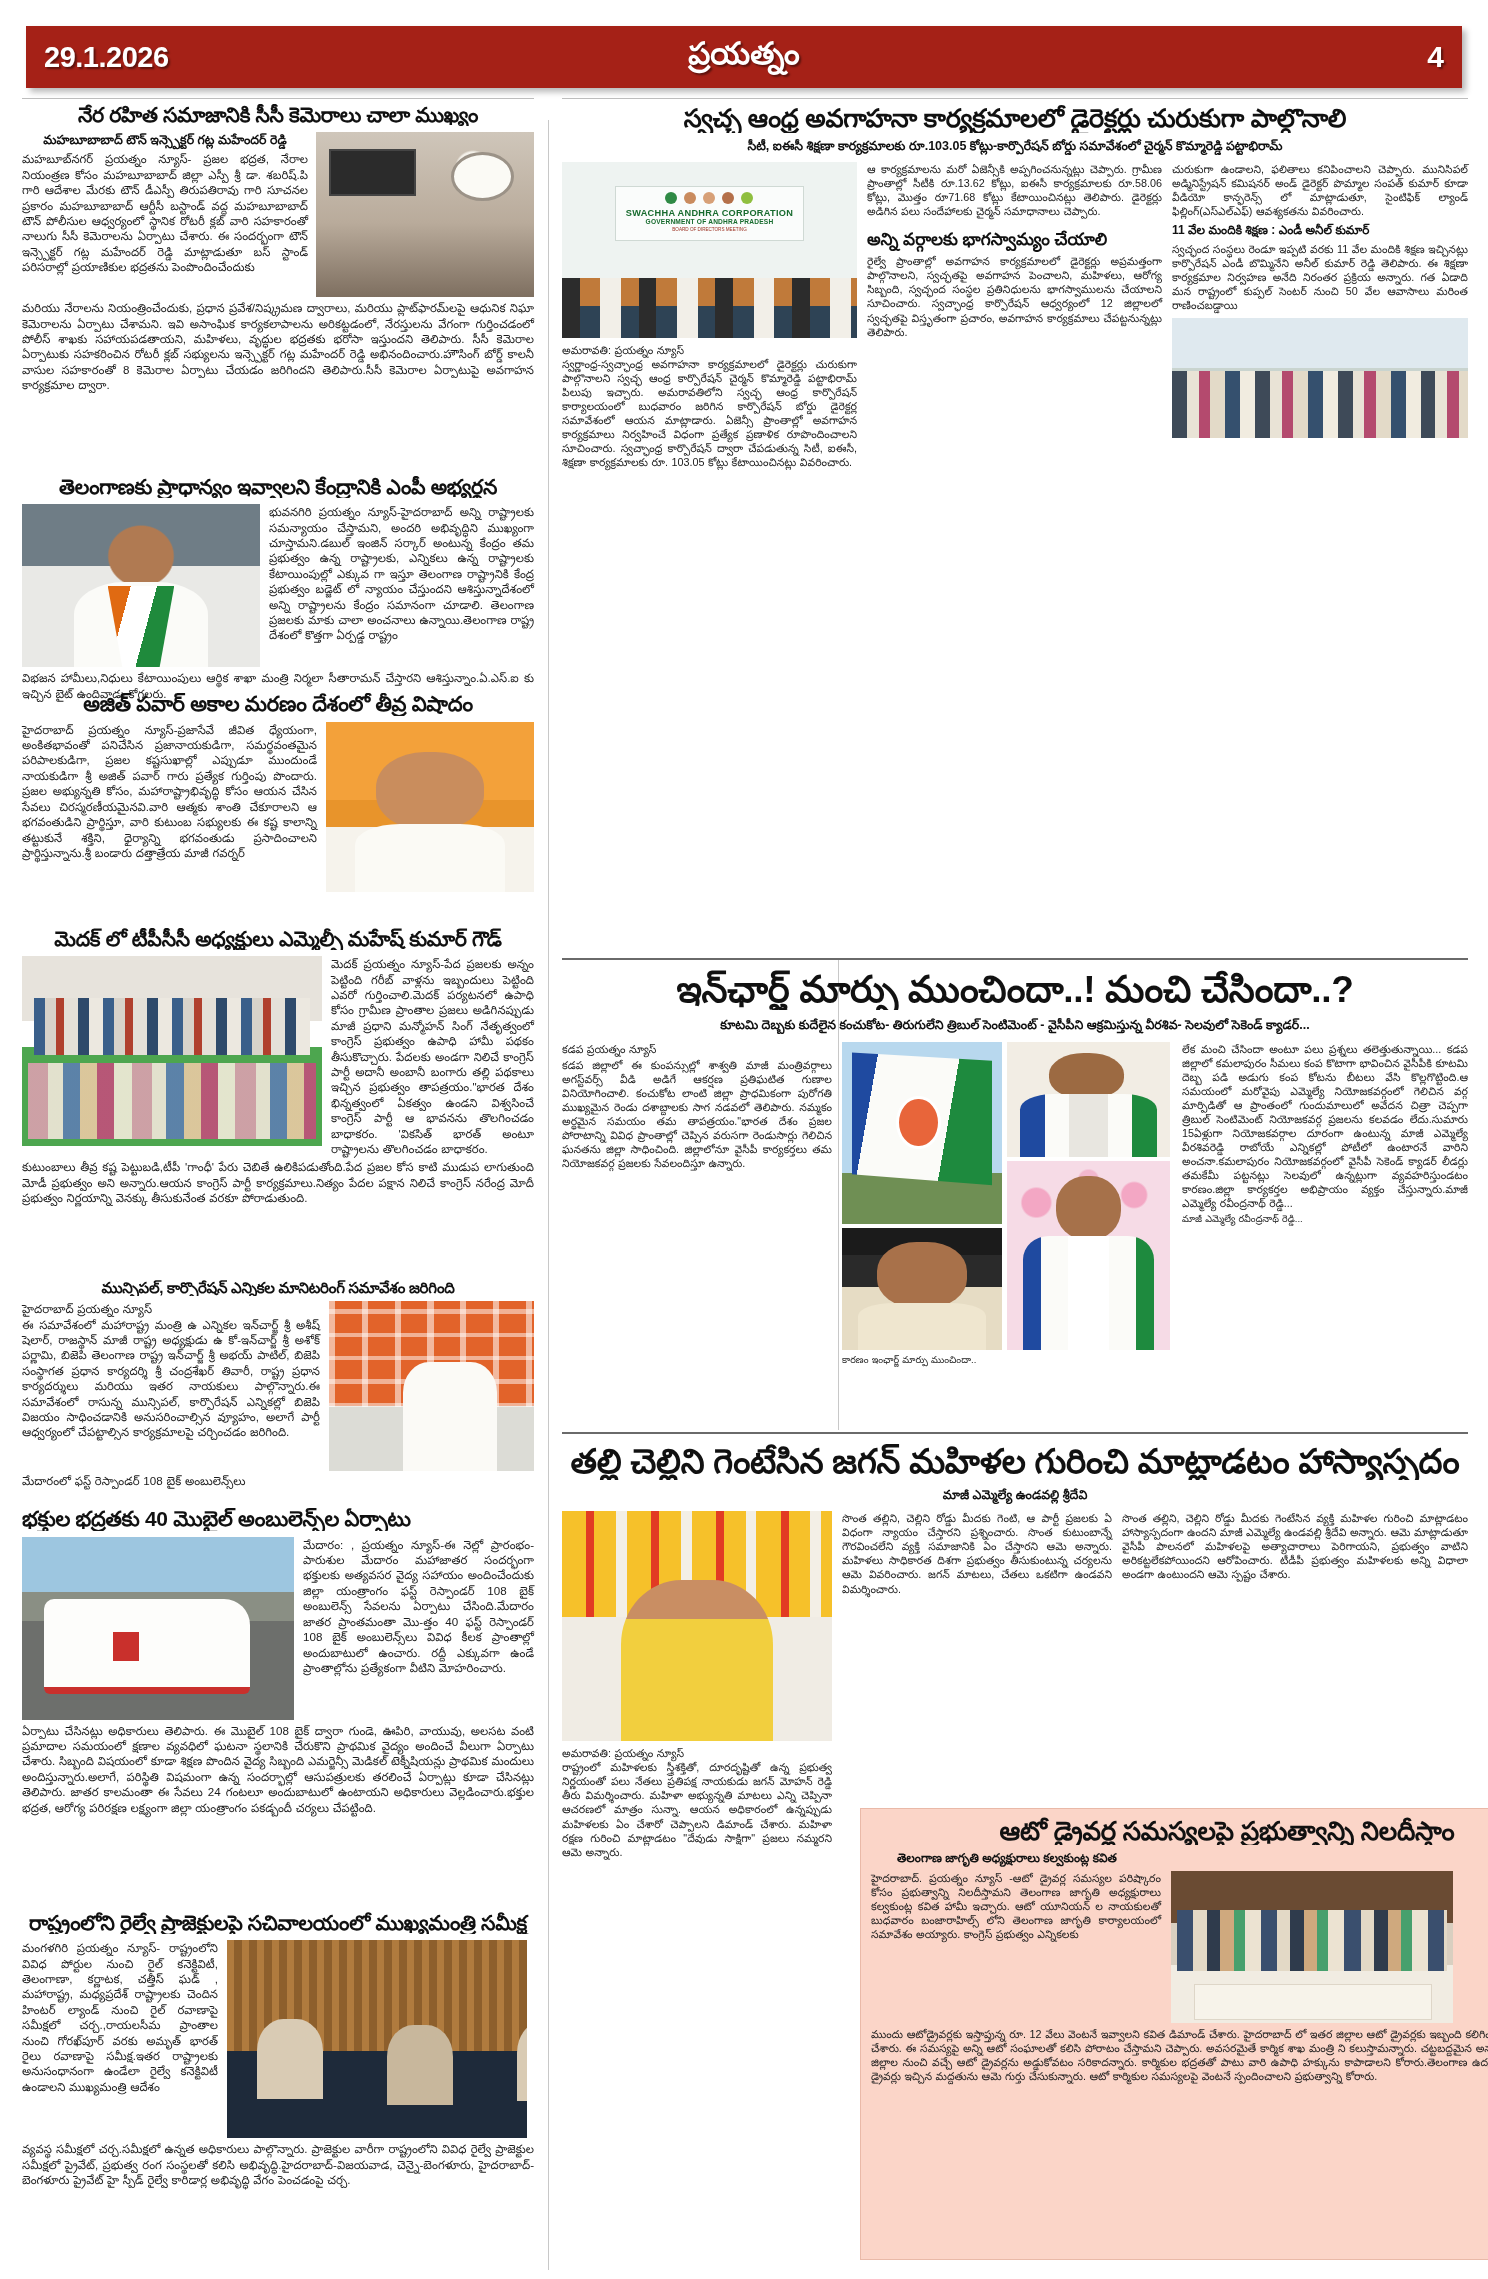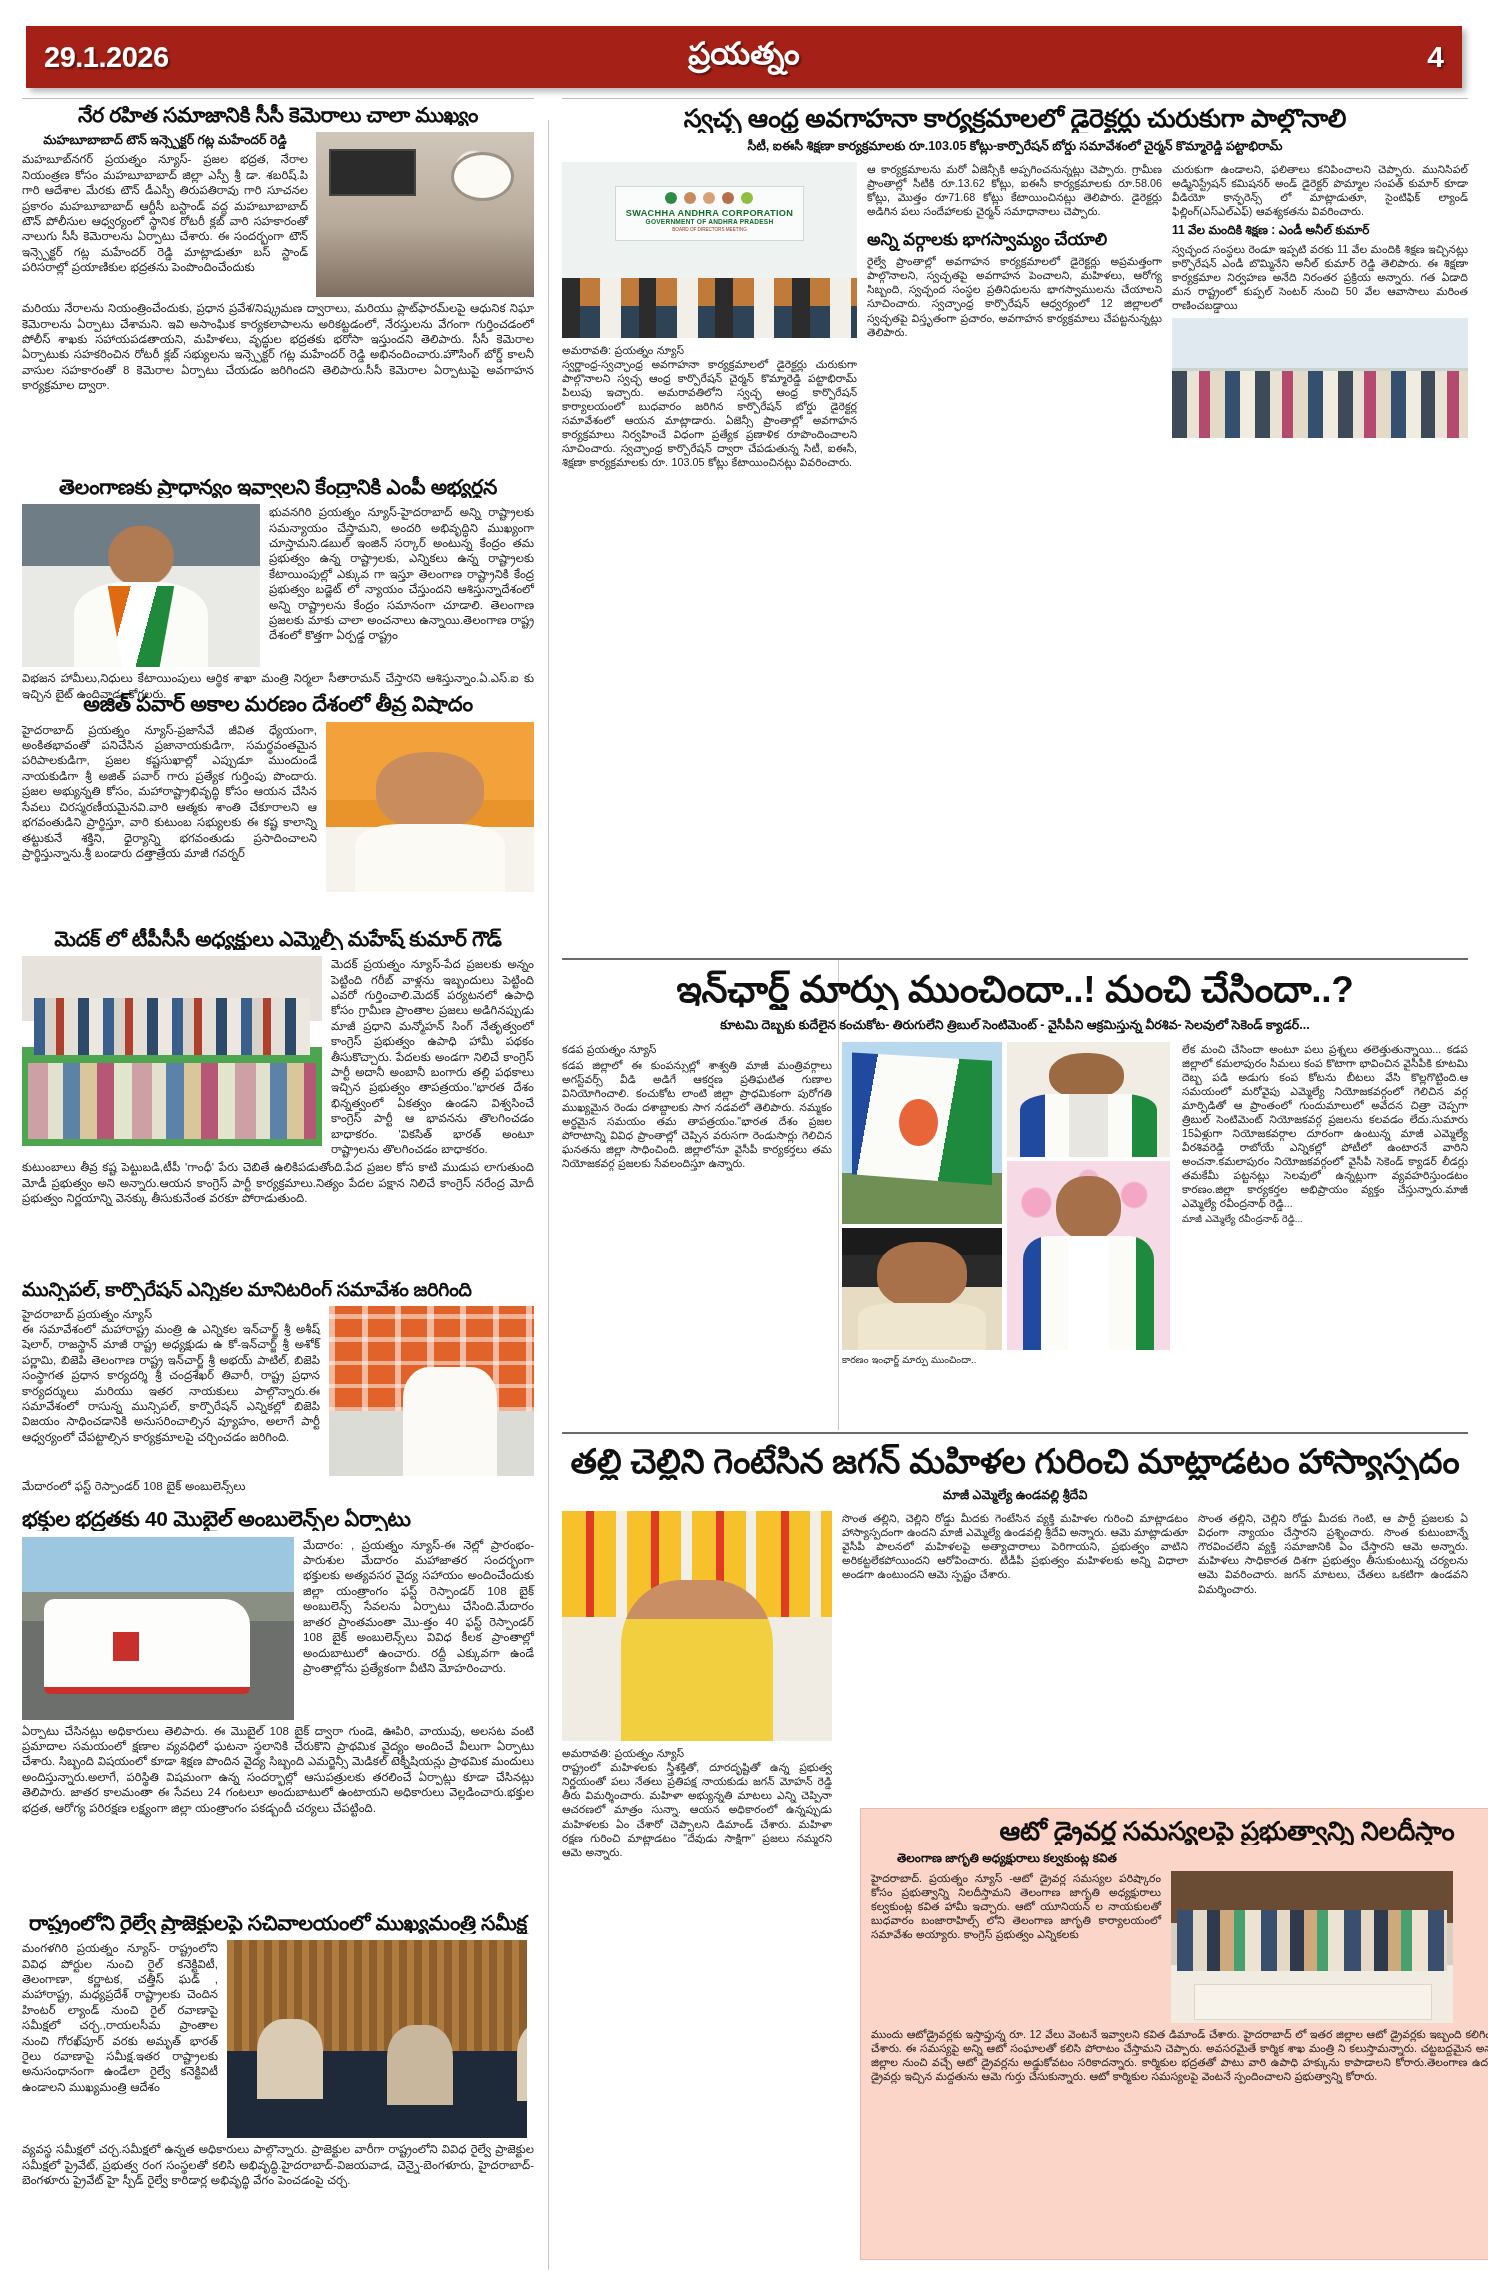--- a/index.html
+++ b/index.html
@@ -420,21 +420,21 @@
   <div class="col" style="left:22px; top:928px; width:512px;">
     <div class="headline h-lg" style="text-align:center; font-size:20.5px;">మెదక్ లో టీపీసీసీ అధ్యక్షులు ఎమ్మెల్సీ మహేష్ కుమార్ గౌడ్</div>
     <div style="display:flex; gap:9px; margin-top:6px;">
       <div class="ph img-group-green" style="width:300px; height:190px; flex:0 0 300px;"></div>
       <div class="body" style="flex:1 1 auto;">మెదక్ ప్రయత్నం న్యూస్‌-పేద ప్రజలకు అన్నం పెట్టింది గరీబ్ వాళ్లను ఇబ్బందులు పెట్టింది ఎవరో గుర్తించాలి.మెదక్ పర్యటనలో ఉపాధి కోసం గ్రామీణ ప్రాంతాల ప్రజలు అడిగినప్పుడు మాజీ ప్రధాని మన్మోహన్ సింగ్ నేతృత్వంలో కాంగ్రెస్ ప్రభుత్వం ఉపాధి హామీ పథకం తీసుకొచ్చారు. పేదలకు అండగా నిలిచే కాంగ్రెస్ పార్టీ అదానీ అంబానీ బంగారు తల్లి పథకాలు ఇచ్చిన ప్రభుత్వం తాపత్రయం."భారత దేశం భిన్నత్వంలో ఏకత్వం ఉండని విశ్వసించే కాంగ్రెస్ పార్టీ ఆ భావనను తొలగించడం బాధాకరం. 'వికసిత్ భారత్ అంటూ రాష్ట్రాలను తొలగించడం బాధాకరం.</div>
     </div>
     <div class="body" style="margin-top:3px;">కుటుంబాలు తీవ్ర కష్ట పెట్టుబడి,టీపీ 'గాంధీ' పేరు చెబితే ఉలికిపడుతోంది.పేద ప్రజల కోస కాటి ముడుప లాగుతుంది మోడీ ప్రభుత్వం అని అన్నారు.ఆయన కాంగ్రెస్ పార్టీ కార్యక్రమాలు.నిత్యం పేదల పక్షాన నిలిచే కాంగ్రెస్ నరేంద్ర మోదీ ప్రభుత్వం నిర్ణయాన్ని వెనక్కు తీసుకునేంత వరకూ పోరాడుతుంది.</div>
   </div>
 
   <div class="col" style="left:22px; top:1280px; width:512px;">
-    <div class="headline h-lg" style="font-size:19px;">మున్సిపల్, కార్పొరేషన్ ఎన్నికల మానిటరింగ్ సమావేశం జరిగింది</div>
+    <div class="headline h-lg" style="text-align:center; font-size:15px;">మున్సిపల్, కార్పొరేషన్ ఎన్నికల మానిటరింగ్ సమావేశం జరిగింది</div>
     <div style="display:flex; gap:9px; margin-top:5px;">
       <div style="flex:1 1 auto; width:295px;">
         <div class="body">హైదరాబాద్ ప్రయత్నం న్యూస్</div>
         <div class="body">ఈ సమావేశంలో మహారాష్ట్ర మంత్రి ఉ ఎన్నికల ఇన్‌చార్జ్ శ్రీ అశీష్ షెలార్, రాజస్థాన్ మాజీ రాష్ట్ర అధ్యక్షుడు ఉ కో-ఇన్‌చార్జ్ శ్రీ అశోక్ పర్ణామి, బిజెపి తెలంగాణ రాష్ట్ర ఇన్‌చార్జ్ శ్రీ అభయ్ పాటిల్, బిజెపి సంస్థాగత ప్రధాన కార్యదర్శి శ్రీ చంద్రశేఖర్ తివారీ, రాష్ట్ర ప్రధాన కార్యదర్శులు మరియు ఇతర నాయకులు పాల్గొన్నారు.ఈ సమావేశంలో రాసున్న మున్సిపల్, కార్పొరేషన్ ఎన్నికల్లో బిజెపి విజయం సాధించడానికి అనుసరించాల్సిన వ్యూహం, అలాగే పార్టీ ఆధ్వర్యంలో చేపట్టాల్సిన కార్యక్రమాలపై చర్చించడం జరిగింది.</div>
       </div>
       <div class="ph img-bjp" style="width:205px; height:170px; flex:0 0 205px;"></div>
     </div>
     <div class="body" style="margin-top:2px;">మేదారంలో ఫస్ట్ రెస్పాండర్ 108 బైక్ అంబులెన్స్‌లు</div>
   </div>
 
@@ -535,25 +535,25 @@
     <div class="rule-h thick" style="margin-bottom:9px;"></div>
     <div class="headline h-xxxl" style="text-align:center; font-size:34px;">తల్లి చెల్లిని గెంటేసిన జగన్ మహిళల గురించి మాట్లాడటం హాస్యాస్పదం</div>
     <div class="subhead" style="font-size:12.5px; margin-top:8px;">మాజీ ఎమ్మెల్యే ఉండవల్లి శ్రీదేవి</div>
 
     <div style="display:flex; gap:10px; margin-top:8px;">
       <div style="flex:0 0 270px;">
         <div class="ph img-sridevi" style="width:270px; height:230px;"></div>
         <div class="body small" style="margin-top:5px;">అమరావతి: ప్రయత్నం న్యూస్</div>
         <div class="body small">రాష్ట్రంలో మహిళలకు స్త్రీశక్తితో, దూరదృష్టితో ఉన్న ప్రభుత్వ నిర్ణయంతో పలు నేతలు ప్రతిపక్ష నాయకుడు జగన్ మోహన్ రెడ్డి తీరు విమర్శించారు. మహిళా అభ్యున్నతి మాటలు ఎన్ని చెప్పినా ఆచరణలో మాత్రం సున్నా. ఆయన అధికారంలో ఉన్నప్పుడు మహిళలకు ఏం చేశారో చెప్పాలని డిమాండ్ చేశారు. మహిళా రక్షణ గురించి మాట్లాడటం "దేవుడు సాక్షిగా" ప్రజలు నమ్మరని ఆమె అన్నారు.</div>
       </div>
+      <div style="flex:0 0 270px;">
+        <div class="body small">సొంత తల్లిని, చెల్లిని రోడ్డు మీదకు గెంటి, ఆ పార్టీ ప్రజలకు ఏ విధంగా న్యాయం చేస్తారని ప్రశ్నించారు. సొంత కుటుంబాన్నే గౌరవించలేని వ్యక్తి సమాజానికి ఏం చేస్తారని ఆమె అన్నారు. మహిళలు సాధికారత దిశగా ప్రభుత్వం తీసుకుంటున్న చర్యలను ఆమె వివరించారు. జగన్ మాటలు, చేతలు ఒకటిగా ఉండవని విమర్శించారు.</div>
+      </div>
       <div style="flex:1 1 auto;">
         <div class="body small">సొంత తల్లిని, చెల్లిని రోడ్డు మీదకు గెంటేసిన వ్యక్తి మహిళల గురించి మాట్లాడటం హాస్యాస్పదంగా ఉందని మాజీ ఎమ్మెల్యే ఉండవల్లి శ్రీదేవి అన్నారు. ఆమె మాట్లాడుతూ వైసీపీ పాలనలో మహిళలపై అత్యాచారాలు పెరిగాయని, ప్రభుత్వం వాటిని అరికట్టలేకపోయిందని ఆరోపించారు. టీడీపీ ప్రభుత్వం మహిళలకు అన్ని విధాలా అండగా ఉంటుందని ఆమె స్పష్టం చేశారు.</div>
-      </div>
-      <div style="flex:0 0 270px;">
-        <div class="body small">సొంత తల్లిని, చెల్లిని రోడ్డు మీదకు గెంటి, ఆ పార్టీ ప్రజలకు ఏ విధంగా న్యాయం చేస్తారని ప్రశ్నించారు. సొంత కుటుంబాన్నే గౌరవించలేని వ్యక్తి సమాజానికి ఏం చేస్తారని ఆమె అన్నారు. మహిళలు సాధికారత దిశగా ప్రభుత్వం తీసుకుంటున్న చర్యలను ఆమె వివరించారు. జగన్ మాటలు, చేతలు ఒకటిగా ఉండవని విమర్శించారు.</div>
       </div>
     </div>
   </div>
 
   <div class="col pinkbox" style="left:860px; top:1808px; width:734px; height:452px; padding:8px 10px;">
     <div class="headline h-xl" style="text-align:center; font-size:26px;">ఆటో డ్రైవర్ల సమస్యలపై ప్రభుత్వాన్ని నిలదీస్తాం</div>
     <div class="byline-bold" style="margin-top:6px; font-size:12px; text-align:left; padding-left:26px;">తెలంగాణ జాగృతి అధ్యక్షురాలు కల్వకుంట్ల కవిత</div>
     <div style="display:flex; gap:10px; margin-top:4px;">
       <div style="flex:0 0 290px;">
         <div class="body small">హైదరాబాద్. ప్రయత్నం న్యూస్ -ఆటో డ్రైవర్ల సమస్యల పరిష్కారం కోసం ప్రభుత్వాన్ని నిలదీస్తామని తెలంగాణ జాగృతి అధ్యక్షురాలు కల్వకుంట్ల కవిత హామీ ఇచ్చారు. ఆటో యూనియన్ ల నాయకులతో బుధవారం బంజారాహిల్స్ లోని తెలంగాణ జాగృతి కార్యాలయంలో సమావేశం అయ్యారు. కాంగ్రెస్ ప్రభుత్వం ఎన్నికలకు</div>

